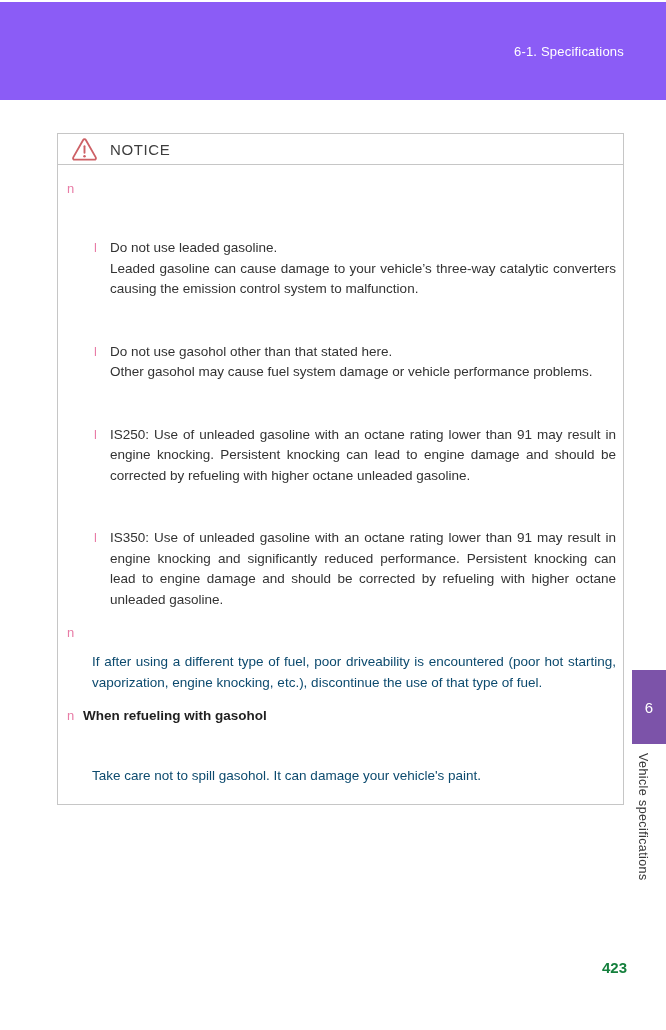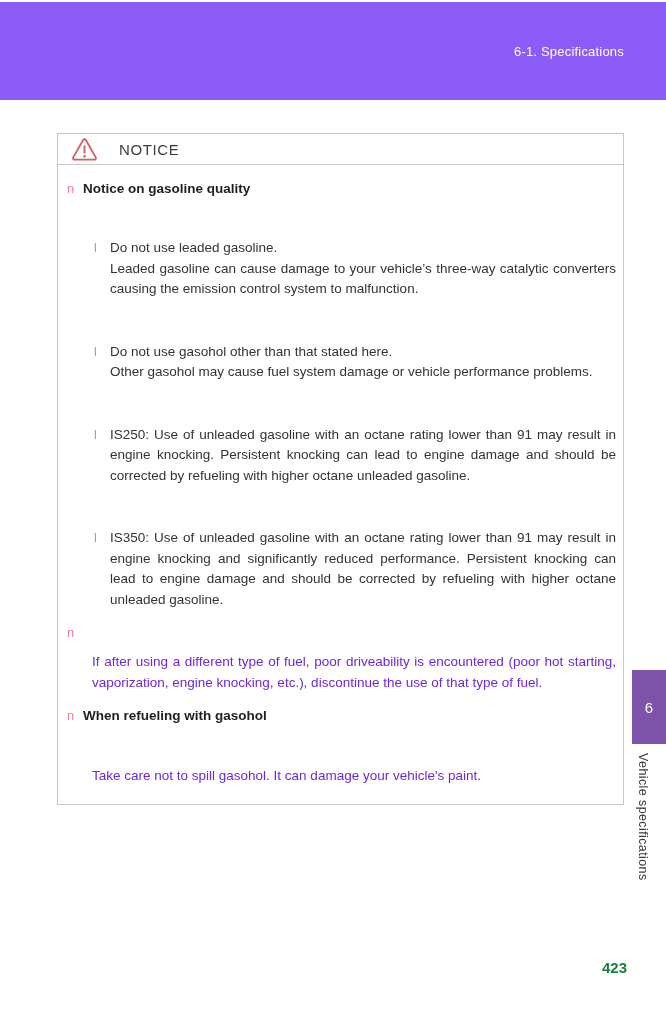--- a/index.html
+++ b/index.html
@@ -15,21 +15,21 @@
     display:flex;align-items:center;justify-content:flex-end;
     padding-right:42px;box-sizing:border-box;text-align:right;
   }
   .header-title{color:#ffffff;font-size:13px;letter-spacing:0.2px;}
 
   .notice-box{
     position:absolute;left:57px;top:133px;width:567px;
     border:1px solid #c6c6c6;background:#ffffff;box-sizing:border-box;
   }
   .notice-header{
-    height:30px;display:flex;align-items:center;gap:21px;
+    height:30px;display:flex;align-items:center;gap:12px;
     padding-left:13px;border-bottom:1px solid #c6c6c6;
   }
   .warning-triangle{width:27px;height:25px;flex:none;display:block;}
   .notice-title{font-size:15px;color:#3d3d3d;letter-spacing:0.6px;}
 
   .notice-content{padding:14px 7px 17px 9px;}
   .section-heading{
     display:flex;gap:5px;align-items:baseline;
     font-size:13.5px;line-height:20px;color:#1f1f1f;
     margin:13px 0 9px 0;
@@ -43,21 +43,21 @@
     display:flex;gap:6px;align-items:baseline;
     margin:0 0 12px 27px;
     font-size:13.5px;line-height:20.5px;color:#333333;
   }
   .bullet-item .marker{width:10px;}
   .bullet-text{
     flex:1;text-align:justify;white-space:pre-line;margin-top:30px;
   }
   .section-para{
     margin:0 0 13px 25px;
-    font-size:13.5px;line-height:20.5px;color:#6d28d9;
+    font-size:13.5px;line-height:20.5px;color:#0c4a6e;
     text-align:justify;
   }
   .notice-content > :last-child{margin-bottom:0;margin-top:40px;}
 
   .chapter-tab{
     position:absolute;left:632px;top:670px;width:34px;height:74px;
     background:#7C53A9;color:#ffffff;
     display:flex;align-items:center;justify-content:center;
     font-size:15px;
   }
@@ -83,21 +83,20 @@
     <svg class="warning-triangle" viewBox="0 0 28 26" fill="none" xmlns="http://www.w3.org/2000/svg">
       <path d="M12.6 3.1 L2.3 21.2 a1.6 1.6 0 0 0 1.4 2.4 L24.3 23.6 a1.6 1.6 0 0 0 1.4 -2.4 L15.4 3.1 a1.6 1.6 0 0 0 -2.8 0 Z" stroke="#CD6166" stroke-width="1.9" stroke-linejoin="round"></path>
       <line x1="14" y1="9.5" x2="14" y2="16.5" stroke="#CD6166" stroke-width="2" stroke-linecap="round"></line>
       <circle cx="14" cy="20" r="1.3" fill="#CD6166"></circle>
     </svg>
     <span class="notice-title">NOTICE</span>
   </div>
   <div class="notice-content">
       <div class="section-heading">
         <span class="marker">n</span>
-        <span class="heading-text">Notice on gasoline quality</span>
       </div>
       <div class="bullet-item">
         <span class="marker">l</span>
         <span class="bullet-text">Do not use leaded gasoline.
 Leaded gasoline can cause damage to your vehicle’s three-way catalytic convert­ers causing the emission control system to malfunction.</span>
       </div>
       <div class="bullet-item">
         <span class="marker">l</span>
         <span class="bullet-text">Do not use gasohol other than that stated here.
 Other gasohol may cause fuel system damage or vehicle performance problems.</span>

